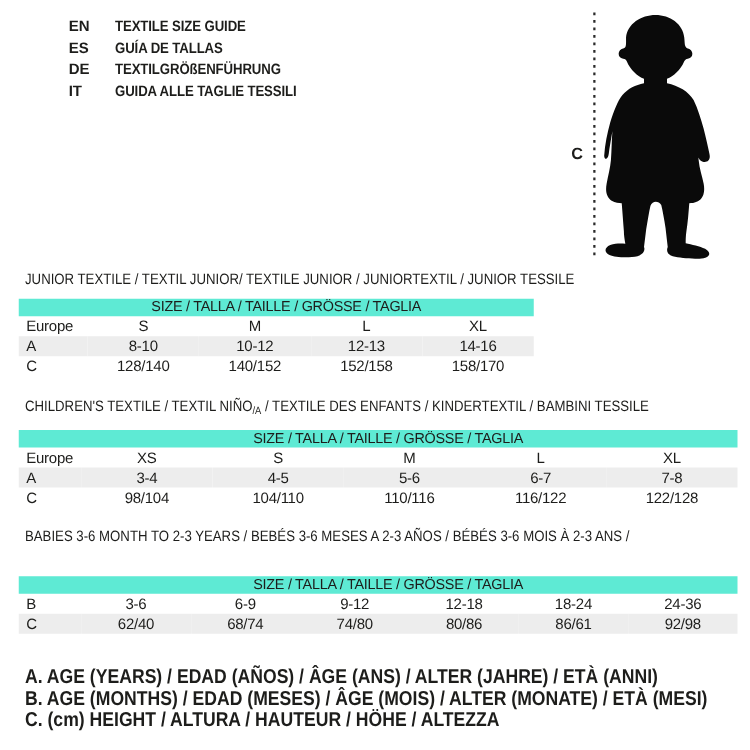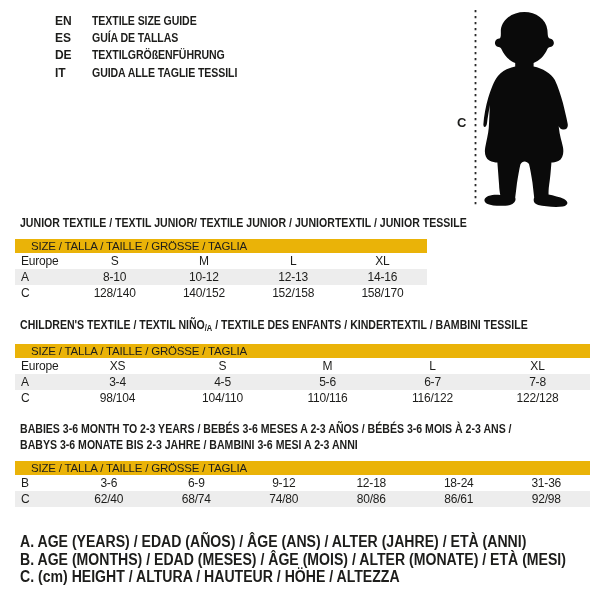--- a/index.html
+++ b/index.html
@@ -18,35 +18,35 @@
 
   
   .lang-list { top:12px; left:22px; }
   .lang-row { display:grid; grid-template-columns:37px auto; height:17.3px; align-items:center;padding-left:33px; }
   .lang-code, .lang-title { font-size:12px; font-weight:bold; letter-spacing:-0.1px; }
 
   
   .figure { top:4px; left:452px; width:148px; height:210px; }
 
   
-  .sec-heading { font-size:12px; font-weight:bold; line-height:15.5px; letter-spacing:0; }
+  .sec-heading { font-size:12px; font-weight:normal; line-height:15.5px; letter-spacing:0; }
   .heading-junior   { top:216px; left:20px; }
   .heading-children { top:318px; left:20px; }
   .heading-babies   { top:422px; left:20px; }
   .sub-a { font-size:8.5px; vertical-align:-2px; }
 
   
   table { border-collapse:collapse; table-layout:fixed; }
   .tbl-junior   { top:239px; left:15px; width:412px; }
   .tbl-children { top:344px; left:15px; width:575px; }
   .tbl-babies   { top:461px; left:15px; width:575px; }
   td { font-size:12px; letter-spacing:-0.2px; text-align:center; height:16px; padding:0; vertical-align:middle; }
   td.lbl { text-align:left; padding-left:6px; }
   tr.size-bar td {
-    background:#eab308; height:14px; text-align:left; padding-left:16px;
+    background:#5eead4; height:14px; text-align:center; padding-left:16px;
     color:#1d1d1b; font-size:11.5px;
   }
   tr.alt td { background:#ededed; }
 
   
   .legend { top:533px; left:20px; }
   .legend-line { font-size:16px; font-weight:bold; line-height:17.7px; }
 
   svg text { font-family:"Liberation Sans", sans-serif; }
 </style>
@@ -208,21 +208,20 @@
     <td>104/110</td>
     <td>110/116</td>
     <td>116/122</td>
     <td>122/128</td>
   </tr>
   </tbody>
 </table>
 
 <div class="abs sec-heading heading-babies">
   <div><span class="cond">BABIES 3-6 MONTH TO 2-3 YEARS / BEBÉS 3-6 MESES A 2-3 AÑOS / BÉBÉS 3-6 MOIS À 2-3 ANS /</span></div>
-  <div><span class="cond">BABYS 3-6 MONATE BIS 2-3 JAHRE / BAMBINI 3-6 MESI A 2-3 ANNI</span></div>
 </div>
 <table class="abs tbl-babies">
   <colgroup>
       <col style="width:50px">
       <col>
       <col>
       <col>
       <col>
       <col>
       <col>
@@ -231,21 +230,21 @@
   <tr class="size-bar">
     <td colspan="7">SIZE / TALLA / TAILLE / GRÖSSE / TAGLIA</td>
   </tr>
   <tr>
     <td class="lbl">B</td>
     <td>3-6</td>
     <td>6-9</td>
     <td>9-12</td>
     <td>12-18</td>
     <td>18-24</td>
-    <td>31-36</td>
+    <td>24-36</td>
   </tr>
   <tr class="alt">
     <td class="lbl">C</td>
     <td>62/40</td>
     <td>68/74</td>
     <td>74/80</td>
     <td>80/86</td>
     <td>86/61</td>
     <td>92/98</td>
   </tr>

